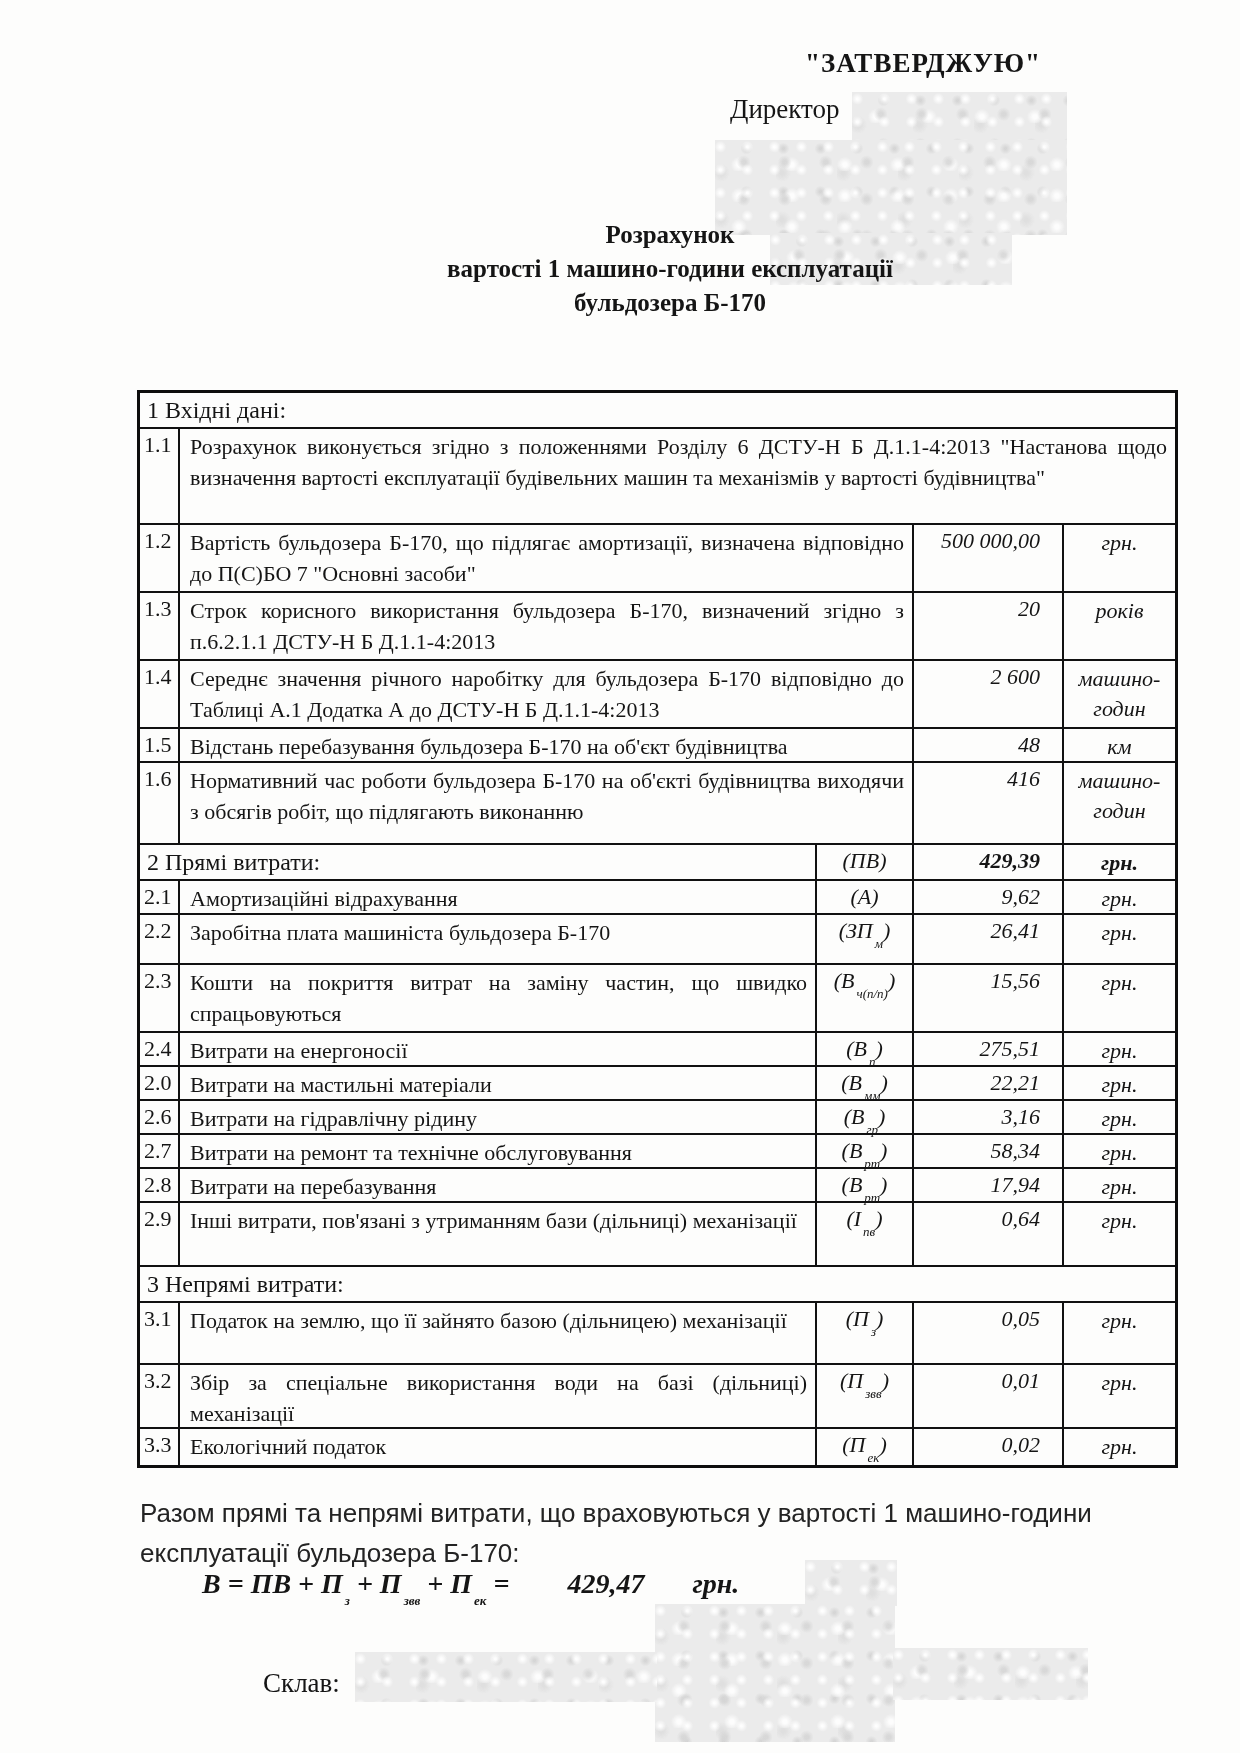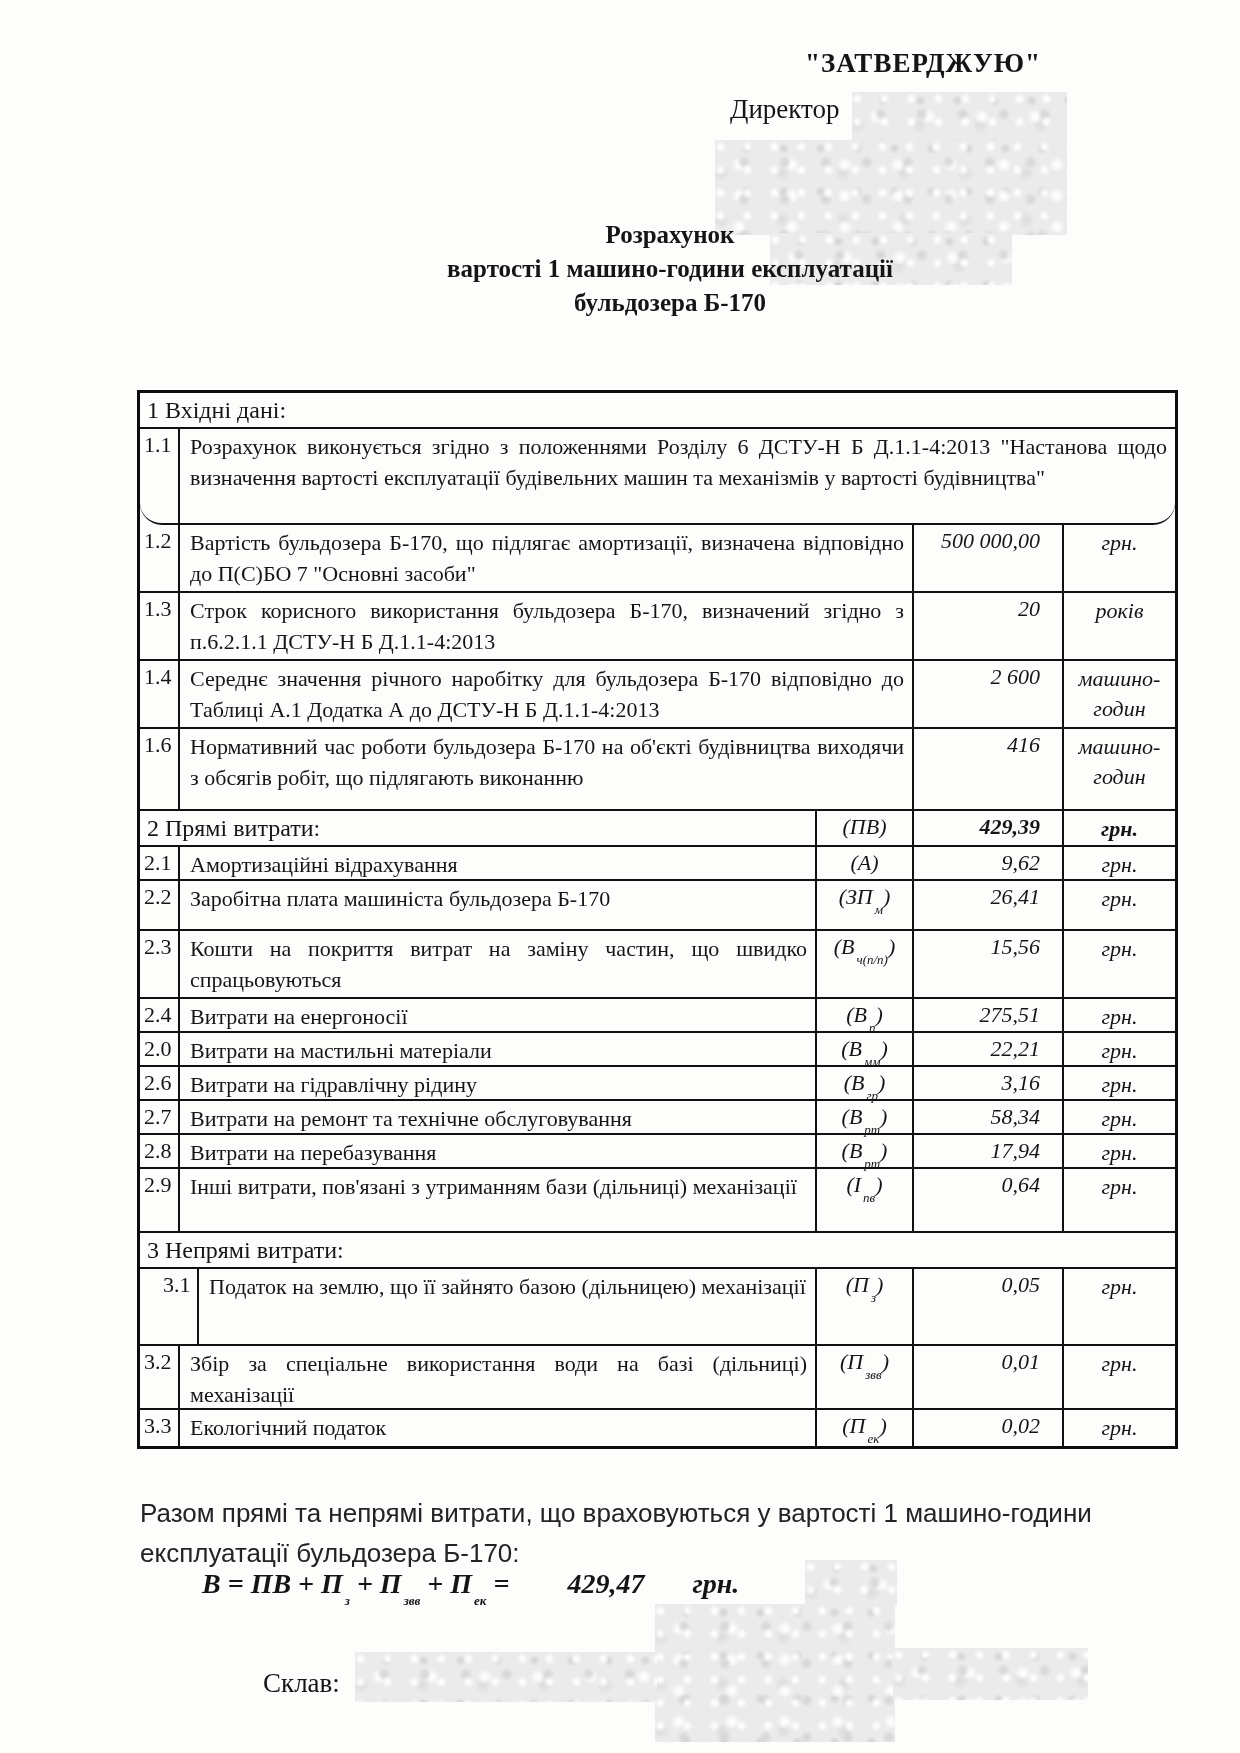--- a/index.html
+++ b/index.html
@@ -109,41 +109,47 @@
 <div class="abs title-block">
   <div>Розрахунок</div>
   <div>вартості 1 машино-години експлуатації</div>
   <div>бульдозера Б-170</div>
 </div>
 
 <div class="abs calc-table" id="calc-table">
     <div class="t-row" style="height: 36px;">
       <div class="c-label">1 Вхідні дані:</div>
     </div>
-    <div class="t-row" style="height: 96px; border-radius: 22px;">
+    <div class="t-row" style="height: 96px;">
       <div class="c-num">1.1</div>
       <div class="c-text">Розрахунок виконується згідно з положеннями Розділу 6 ДСТУ-Н Б Д.1.1-4:2013 "Настанова щодо визначення вартості експлуатації будівельних машин та механізмів у вартості будівництва"</div>
     </div>
     <div class="t-row" style="height: 68px;">
       <div class="c-num">1.2</div>
       <div class="c-text">Вартість бульдозера Б-170, що підлягає амортизації, визначена відповідно до П(С)БО 7 "Основні засоби"</div>
       <div class="c-val">500 000,00</div>
       <div class="c-unit">грн.</div>
     </div>
     <div class="t-row" style="height: 68px;">
       <div class="c-num">1.3</div>
       <div class="c-text">Строк корисного використання бульдозера Б-170, визначений згідно з п.6.2.1.1 ДСТУ-Н Б Д.1.1-4:2013</div>
       <div class="c-val">20</div>
       <div class="c-unit">років</div>
     </div>
     <div class="t-row" style="height: 68px;">
       <div class="c-num">1.4</div>
       <div class="c-text">Середнє значення річного наробітку для бульдозера Б-170 відповідно до Таблиці А.1 Додатка А до ДСТУ-Н Б Д.1.1-4:2013</div>
       <div class="c-val">2 600</div>
       <div class="c-unit">машино-годин</div>
+    </div>
+    <div class="t-row" style="height: 34px;">
+      <div class="c-num">1.5</div>
+      <div class="c-text">Відстань перебазування бульдозера Б-170 на об'єкт будівництва</div>
+      <div class="c-val">48</div>
+      <div class="c-unit">км</div>
     </div>
     <div class="t-row" style="height: 82px;">
       <div class="c-num">1.6</div>
       <div class="c-text">Нормативний час роботи бульдозера Б-170 на об'єкті будівництва виходячи з обсягів робіт, що підлягають виконанню</div>
       <div class="c-val">416</div>
       <div class="c-unit">машино-годин</div>
     </div>
     <div class="t-row" style="height: 36px;">
       <div class="c-label">2 Прямі витрати:</div>
       <div class="c-sym"><span>(ПВ)</span></div>
@@ -209,21 +215,21 @@
     <div class="t-row" style="height: 64px;">
       <div class="c-num">2.9</div>
       <div class="c-text">Інші витрати, пов'язані з утриманням бази (дільниці) механізації</div>
       <div class="c-sym"><span>(І<sub>пв</sub>)</span></div>
       <div class="c-val">0,64</div>
       <div class="c-unit">грн.</div>
     </div>
     <div class="t-row" style="height: 36px;">
       <div class="c-label">3 Непрямі витрати:</div>
     </div>
-    <div class="t-row" style="height: 77px; padding-left: 19px;">
+    <div class="t-row" style="height: 62px;">
       <div class="c-num">3.1</div>
       <div class="c-text">Податок на землю, що її зайнято базою (дільницею) механізації</div>
       <div class="c-sym"><span>(П<sub>з</sub>)</span></div>
       <div class="c-val">0,05</div>
       <div class="c-unit">грн.</div>
     </div>
     <div class="t-row" style="height: 64px;">
       <div class="c-num">3.2</div>
       <div class="c-text">Збір за спеціальне використання води на базі (дільниці) механізації</div>
       <div class="c-sym"><span>(П<sub>звв</sub>)</span></div>

